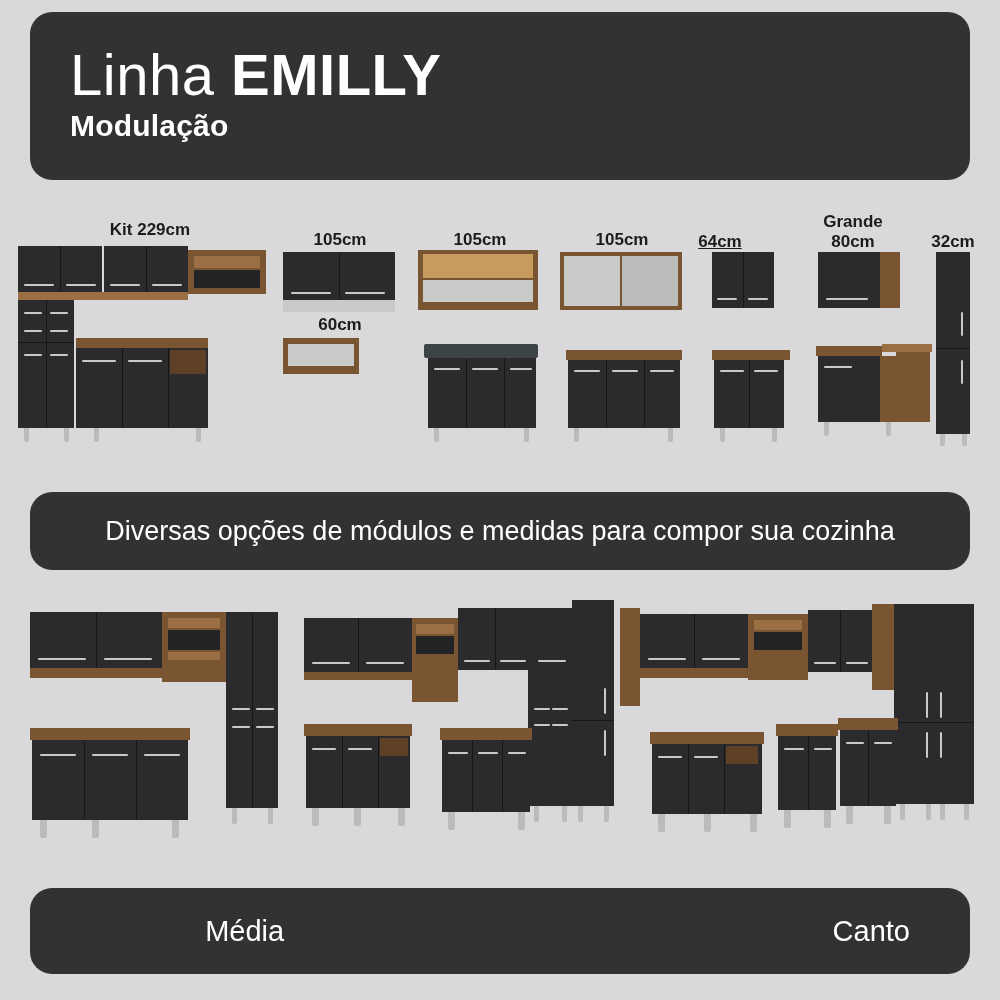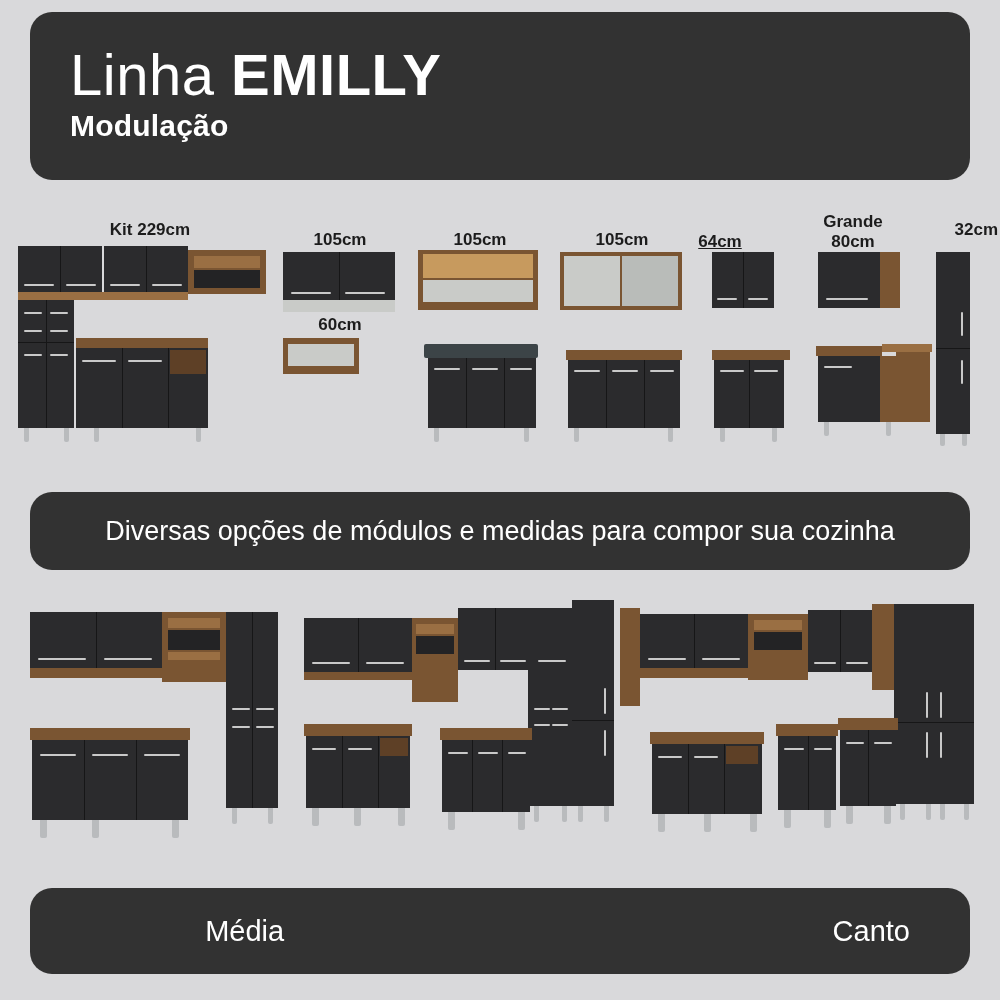--- a/index.html
+++ b/index.html
@@ -146,21 +146,21 @@
 </div>
 
 <div class="meas-label" style="left:60px; top:220px; width:180px;">Kit 229cm</div>
 <div class="meas-label" style="left:285px; top:230px; width:110px;">105cm</div>
 <div class="meas-label" style="left:285px; top:315px; width:110px;">60cm</div>
 <div class="meas-label" style="left:420px; top:230px; width:120px;">105cm</div>
 <div class="meas-label" style="left:562px; top:230px; width:120px;">105cm</div>
 <div class="meas-label" style="left:670px; top:232px; width:100px;text-decoration:underline;">64cm</div>
 <div class="meas-label" style="left:805px; top:212px; width:96px;">Grande</div>
 <div class="meas-label" style="left:805px; top:232px; width:96px;">80cm</div>
-<div class="meas-label" style="left:908px; top:220px; width:90px;text-align:right;">32cm</div>
+<div class="meas-label" style="left:908px; top:232px; width:90px;">32cm</div>
 
 <div class="grp" id="kit229" style="left:18px; top:246px; width:250px; height:196px;">
 
   <div class="box dark" style="left:0px; top:0px; width:84px; height:46px;"></div>
   <div class="seam" style="left:42px; top:0px; width:1px; height:46px;"></div>
   <div class="hline" style="left:6px; top:38px; width:30px;"></div>
   <div class="hline" style="left:48px; top:38px; width:30px;"></div>
 
   <div class="box dark" style="left:86px; top:0px; width:84px; height:46px;"></div>
   <div class="seam" style="left:128px; top:0px; width:1px; height:46px;"></div>

